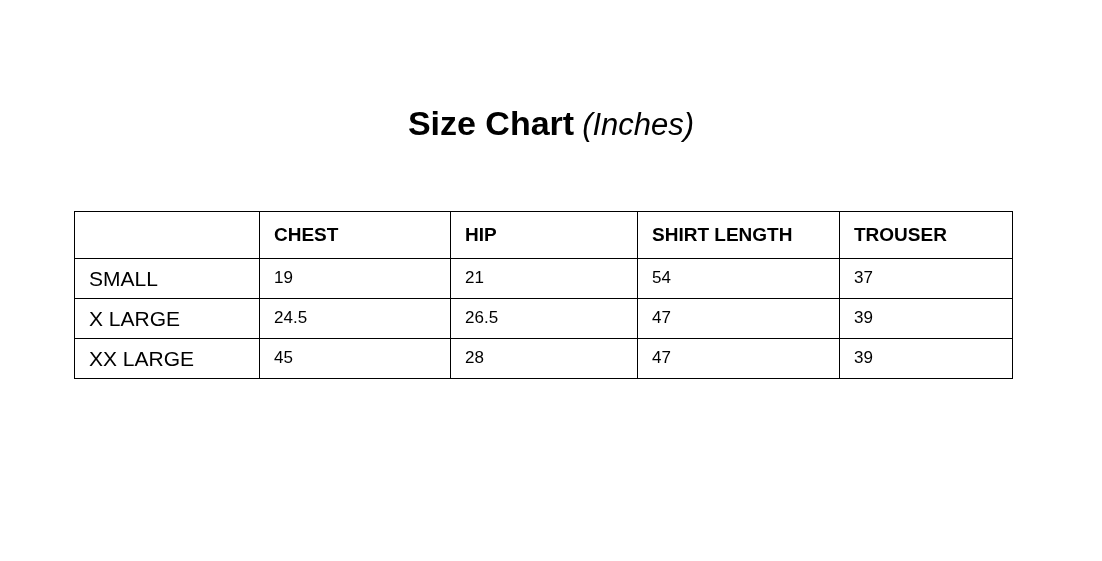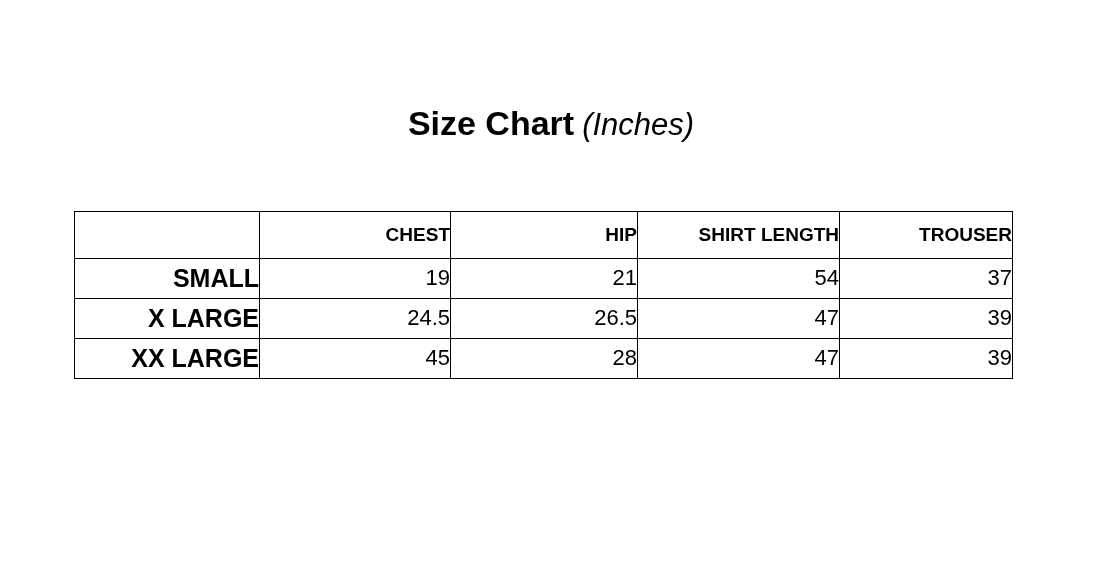--- a/index.html
+++ b/index.html
@@ -48,47 +48,47 @@
   }
   table.size-chart {
     border-collapse: collapse;
     width: 938px;
     table-layout: fixed;
   }
   table.size-chart td, table.size-chart th {
     border: 1px solid #000000;
     padding: 0;
     vertical-align: middle;
-    text-align: right;
+    text-align: left;
   }
   col.c0 { width: 185px; }
   col.c1 { width: 191px; }
   col.c2 { width: 187px; }
   col.c3 { width: 202px; }
   col.c4 { width: 173px; }
 
   thead td {
     height: 46px;
   }
   thead td .cell {
     padding: 0 0 0 14px;
     font-size: 19px;
     font-weight: bold;
   }
   tbody td {
     height: 39px;
   }
   tbody td.rowhead .cell {
     padding: 0 0 0 14px;
-    font-size: 25px;
-    font-weight: bold;
+    font-size: 21px;
+    font-weight: normal;
   }
   tbody td.val .cell {
     padding: 0 0 0 14px;
-    font-size: 22px;
+    font-size: 17px;
     font-weight: normal;
   }
   .cell {
     display: block;
     line-height: 1.1;
   }
 </style>
 </head>
 <body>
 

